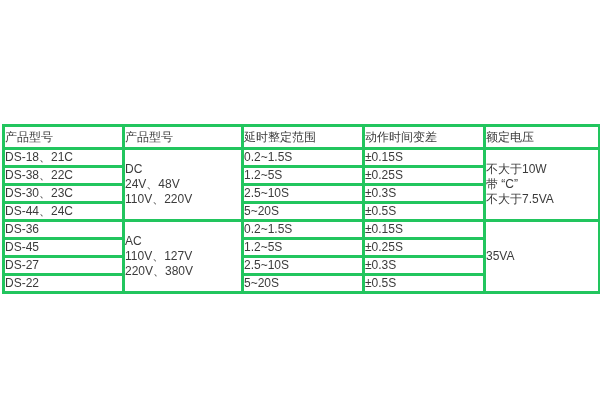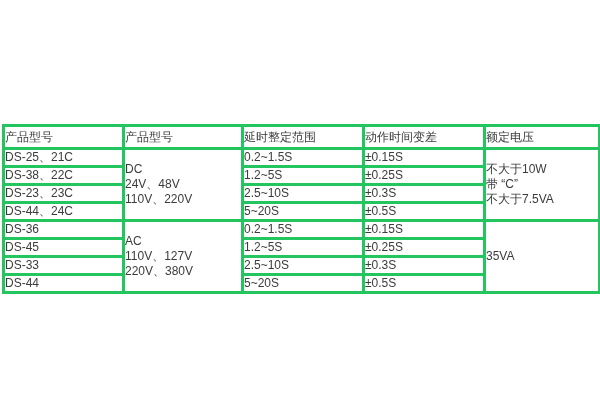--- a/index.html
+++ b/index.html
@@ -64,41 +64,41 @@
         <th>产品型号</th>
         <th>产品型号</th>
         <th>延时整定范围</th>
         <th>动作时间变差</th>
         <th>额定电压</th>
       </tr>
     </thead>
     <tbody>
 
       <tr>
-        <td>DS-25、21C</td>
+        <td>DS-18、21C</td>
         <td class="multi" rowspan="4">
           <div>DC</div>
           <div>24V、48V</div>
           <div>110V、220V</div>
         </td>
         <td>0.2~1.5S</td>
         <td>±0.15S</td>
         <td class="multi" rowspan="4">
           <div>不大于10W</div>
           <div>带 “C”</div>
           <div>不大于7.5VA</div>
         </td>
       </tr>
       <tr>
         <td>DS-38、22C</td>
         <td>1.2~5S</td>
         <td>±0.25S</td>
       </tr>
       <tr>
-        <td>DS-23、23C</td>
+        <td>DS-30、23C</td>
         <td>2.5~10S</td>
         <td>±0.3S</td>
       </tr>
       <tr>
         <td>DS-44、24C</td>
         <td>5~20S</td>
         <td>±0.5S</td>
       </tr>
 
       <tr>
@@ -113,24 +113,24 @@
         <td class="multi" rowspan="4">
           <div>35VA</div>
         </td>
       </tr>
       <tr>
         <td>DS-45</td>
         <td>1.2~5S</td>
         <td>±0.25S</td>
       </tr>
       <tr>
-        <td>DS-33</td>
+        <td>DS-27</td>
         <td>2.5~10S</td>
         <td>±0.3S</td>
       </tr>
       <tr>
-        <td>DS-44</td>
+        <td>DS-22</td>
         <td>5~20S</td>
         <td>±0.5S</td>
       </tr>
     </tbody>
   </table>
 </div>
 
 </body></html>

